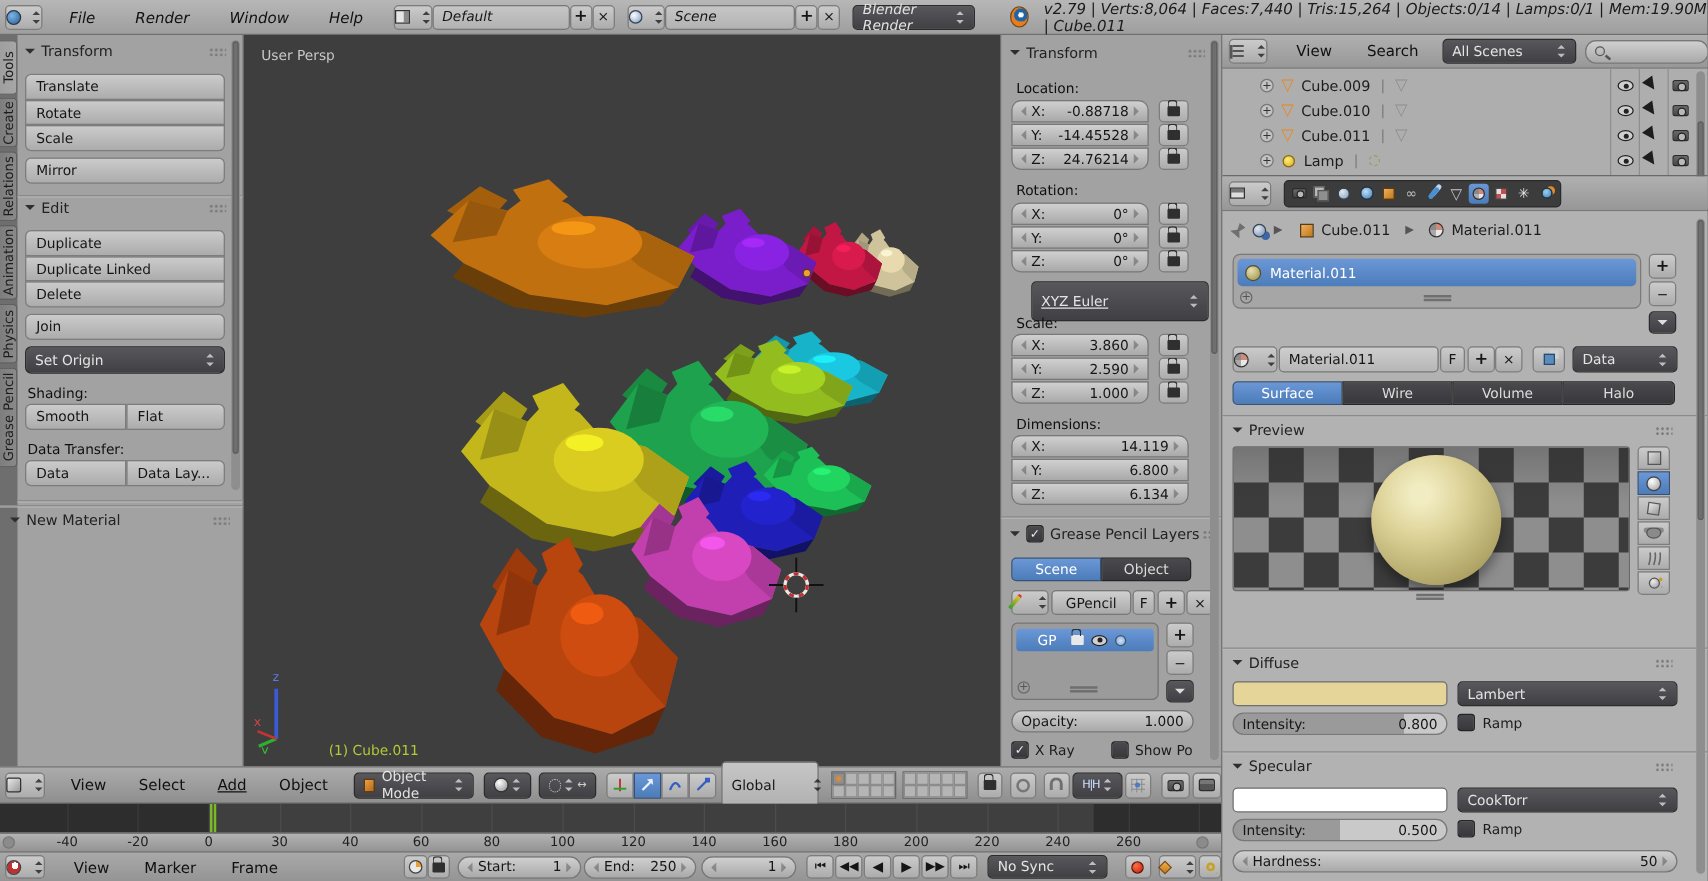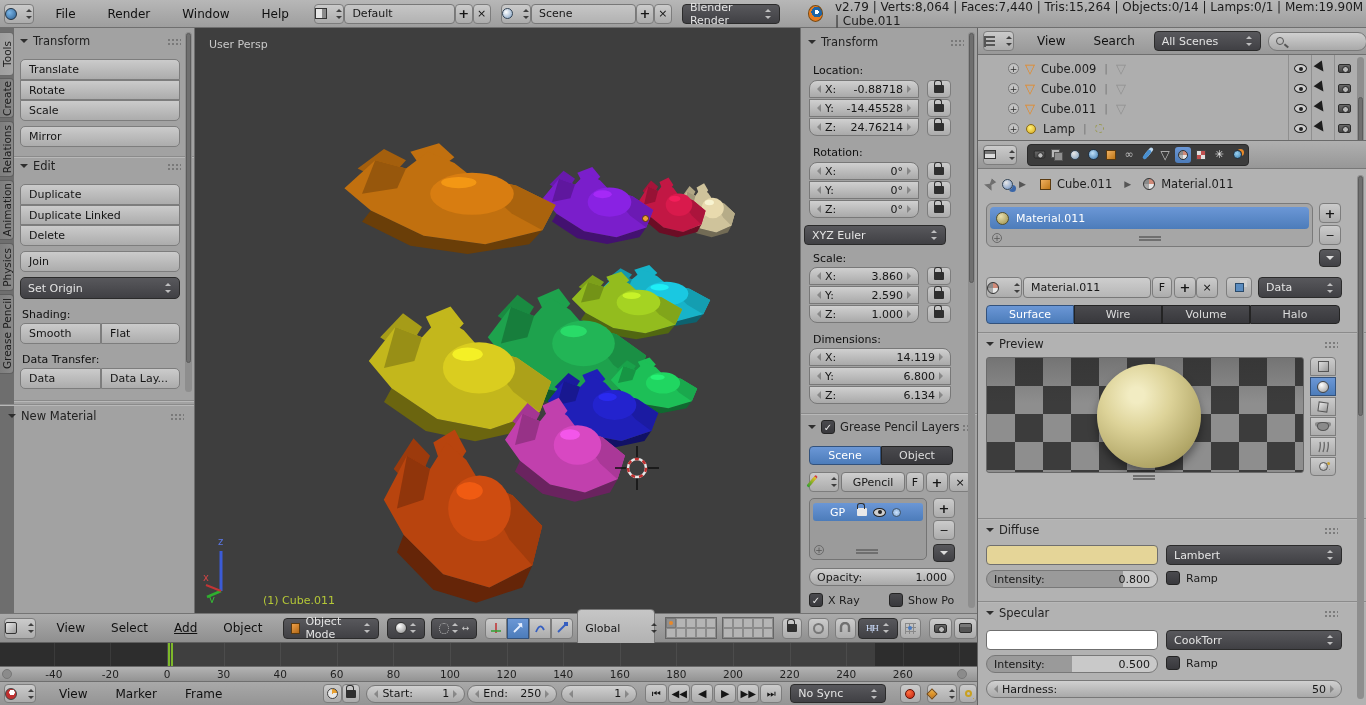--- a/index.html
+++ b/index.html
@@ -45,21 +45,21 @@
   .panelhdr { display:flex; align-items:center; font-size:11.5px; color:#222; }
   .panelhdr .grip { margin-left:auto; margin-right:4px; }
   .plus { font-size:13px; font-weight:bold; }
   .tinytxt { font-size:10px; }
 </style>
 </head>
 <body>
 
 <div id="root">
 
-  <div class="abs" style="left:0;top:0;width:1366px;height:28px;background:linear-gradient(#b7b7b7,#9e9e9e);border-bottom:1px solid #6f6f6f;display:flex;align-items:center;">
+  <div class="abs" style="left:0;top:0;width:1366px;height:28px;background:linear-gradient(#b7b7b7,#9e9e9e);border-bottom:1px solid #6f6f6f;display:flex;align-items:center;font-style:italic;">
     <div class="btn sq" style="width:34px;height:20px;margin-left:4px;gap:2px;">
       <span style="width:12px;height:12px;border-radius:50%;background:radial-gradient(circle at 35% 35%,#7ab6e8,#2b5d8f);border:1px solid #234;"></span>
       <span class="updown"></span>
     </div>
     <span class="menu" style="margin-left:12px;">File</span>
     <span class="menu" style="margin-left:14px;">Render</span>
     <span class="menu" style="margin-left:14px;">Window</span>
     <span class="menu" style="margin-left:14px;">Help</span>
 
     <div class="btn sq" style="width:34px;height:20px;margin-left:16px;gap:2px;">
@@ -381,21 +381,21 @@
     <div class="btn sq" style="position:absolute;left:126px;top:134px;width:24px;height:18px;">
         <span class="lockicon"></span>
       </div>
     <div class="btn sq" style="position:absolute;left:126px;top:153px;width:24px;height:18px;">
         <span class="lockicon"></span>
       </div>
     <div class="btn sq" style="position:absolute;left:126px;top:172px;width:24px;height:18px;">
         <span class="lockicon"></span>
       </div>
 
-    <div class="darkdrop" style="position:absolute;left:3px;top:197px;width:142px;height:20px;">
+    <div class="darkdrop" style="position:absolute;left:24px;top:197px;width:142px;height:32px;text-decoration:underline;">
       <span>XYZ Euler</span>
         <span class="updown"></span>
       </div>
 
     <div class="abs wlabel" style="left:12px;top:224px;">Scale:</div>
     <div class="pill arrL arrR" style="position:absolute;left:8px;top:239px;width:110px;border-radius:8px 8px 0 0;">
       <span>X:</span>
         <span class="val">3.860</span>
       </div>
     <div class="pill arrL arrR" style="position:absolute;left:8px;top:258px;width:110px;border-radius:0;">
@@ -590,21 +590,21 @@
         <span class="lockicon"></span>
       </div>
     <div class="btn sq" style="width:24px;height:21px;margin-left:6px;">
         <span style="width:11px;height:11px;border-radius:50%;border:2px solid #777;"></span>
       </div>
     <div class="btn sq" style="width:24px;height:21px;margin-left:6px;">
       <svg width="12" height="12">
           <path d="M2 10 V5 a4 4 0 0 1 8 0 V10" fill="none" stroke="#707070" stroke-width="2.4"></path>
         </svg>
       </div>
-    <div class="darkdrop sq" style="width:44px;height:21px;gap:2px;margin-left:2px;font-family:Liberation Serif, serif;">
+    <div class="darkdrop sq" style="width:44px;height:21px;gap:2px;margin-left:2px;">
       <span style="color:#cfe0ff;font-size:9px;letter-spacing:-1px;">H|H</span>
       <span class="updown"></span>
       </div>
     <div class="btn sq" style="width:24px;height:21px;margin-left:2px;">
       <span style="width:11px;height:11px;background:linear-gradient(#888 1px,transparent 1px),linear-gradient(90deg,#888 1px,transparent 1px);background-size:4px 4px;position:relative;">
           <span style="position:absolute;left:3px;top:3px;width:4px;height:4px;border-radius:50%;background:#4a7ac0;"></span>
         </span>
       </div>
     <div class="btn sq" style="width:26px;height:21px;margin-left:8px;">
         <span class="camicon"></span>

